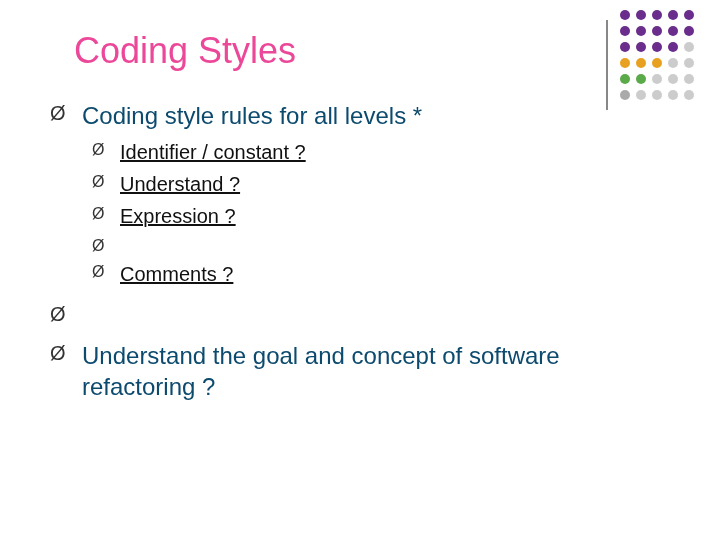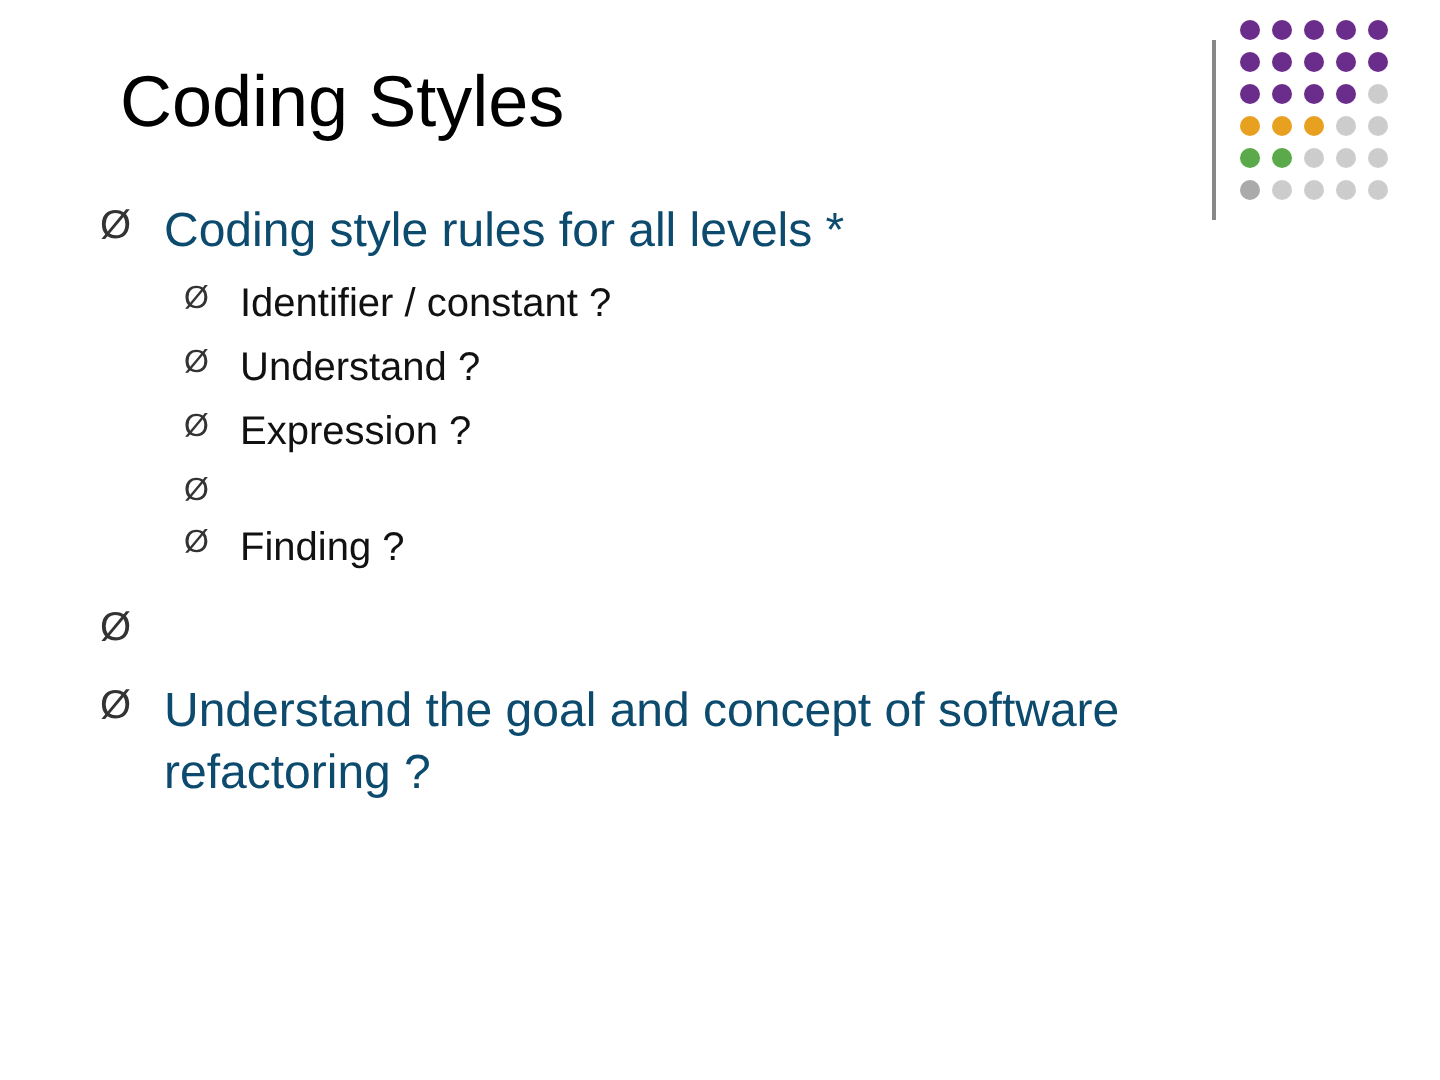--- a/index.html
+++ b/index.html
@@ -20,23 +20,23 @@
     .slide-container {
       width: 720px;
       height: 540px;
       padding: 30px 50px 30px 50px;
       position: relative;
     }
 
     .title {
       font-size: 36px;
       font-weight: normal;
-      color: #000000;
+      color: #ec4899;
       margin-bottom: 28px;
-      margin-left: 10px;
+      margin-left: 24px;
     }
 
     .content {
       display: flex;
       flex-direction: column;
       gap: 14px;
     }
 
     .bullet-level1 {
       display: flex;
@@ -79,20 +79,21 @@
       color: #333;
       margin-top: 2px;
       flex-shrink: 0;
       width: 18px;
     }
 
     .bullet-text-l2 {
       font-size: 20px;
       color: #111;
       line-height: 1.3;
+      text-decoration: underline;
     }
 
     
     .decorative-dots {
       position: absolute;
       top: 10px;
       right: 10px;
       width: 90px;
       height: 90px;
     }
@@ -176,21 +177,21 @@
             </div>
             <div class="bullet-level2">
               <span class="bullet-symbol-l2">Ø</span>
               <span class="bullet-text-l2">Expression ?</span>
             </div>
             <div class="bullet-level2">
               <span class="bullet-symbol-l2">Ø</span>
             </div>
             <div class="bullet-level2">
               <span class="bullet-symbol-l2">Ø</span>
-              <span class="bullet-text-l2">Finding ?</span>
+              <span class="bullet-text-l2">Comments ?</span>
             </div>
           </div></div>
       </div>
       <div class="bullet-level1">
         <span class="bullet-symbol-l1">Ø</span>
       </div>
       <div class="bullet-level1">
         <span class="bullet-symbol-l1">Ø</span>
         <div><span class="bullet-text-l1">Understand the goal and concept of software refactoring ?</span></div>
       </div>

